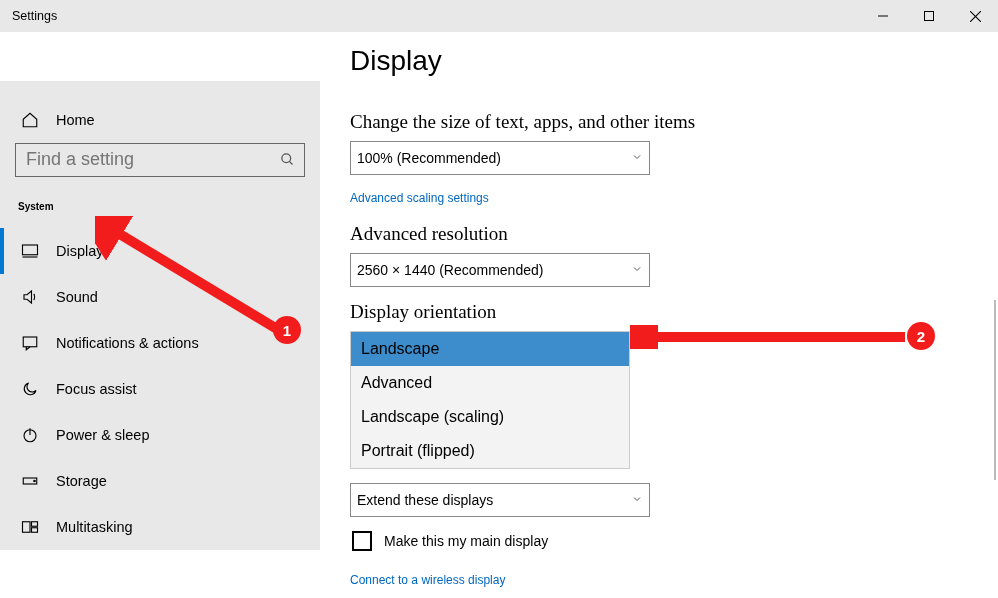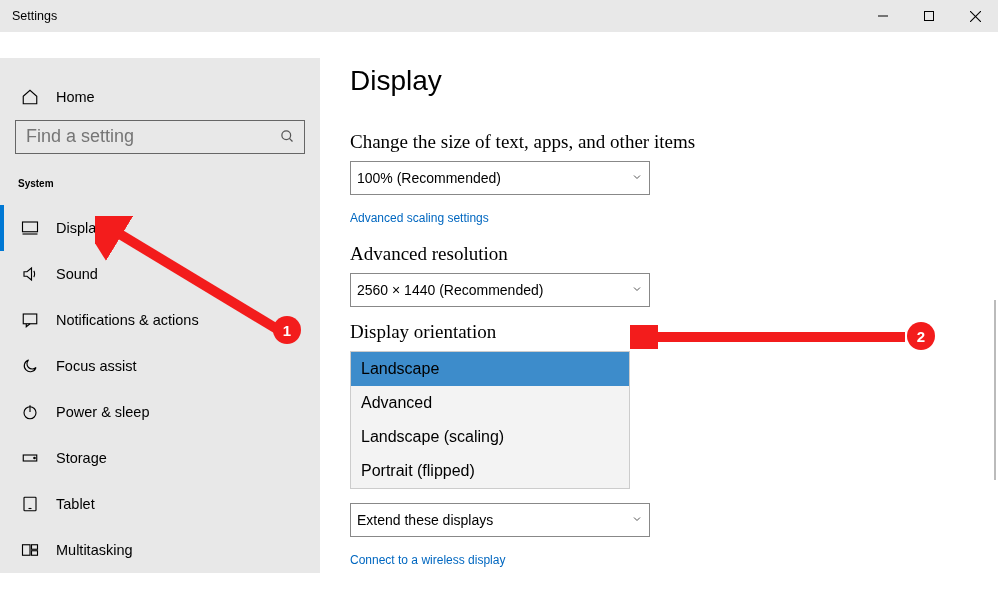--- a/index.html
+++ b/index.html
@@ -140,29 +140,20 @@
     <div class="nav-item">
       <span class="icon">
         <svg width="18" height="18" viewBox="0 0 24 24" fill="none" stroke="#000" stroke-width="1.5">
             <rect x="3" y="8" width="18" height="8"></rect>
             <circle cx="18" cy="12" r="1" fill="#000"></circle>
           </svg>
       </span>
       <span class="label">Storage</span>
     </div>
 
-    <div class="nav-item">
-      <span class="icon">
-        <svg width="18" height="18" viewBox="0 0 24 24" fill="none" stroke="#000" stroke-width="1.5">
-            <rect x="4" y="3" width="16" height="18" rx="1"></rect>
-            <line x1="10" y1="18" x2="14" y2="18"></line>
-          </svg>
-      </span>
-      <span class="label">Tablet</span>
-    </div>
 
     <div class="nav-item">
       <span class="icon">
         <svg width="18" height="18" viewBox="0 0 24 24" fill="none" stroke="#000" stroke-width="1.5">
             <rect x="2" y="5" width="10" height="14"></rect>
             <rect x="14" y="5" width="8" height="6"></rect>
             <rect x="14" y="13" width="8" height="6"></rect>
           </svg>
       </span>
       <span class="label">Multitasking</span>
@@ -203,20 +194,24 @@
 
     <div class="dropdown">
       <span>Extend these displays</span>
       <span class="chev">
         <svg width="12" height="12" viewBox="0 0 24 24" fill="none" stroke="#555" stroke-width="2">
             <polyline points="6 9 12 15 18 9"></polyline>
           </svg>
       </span>
     </div>
 
+    <div class="checkbox-row">
+      <div class="chkbox"></div>
+      <span>Make this my main display</span>
+    </div>
 
     <a class="link">Connect to a wireless display</a>
   </div>
 </div>
 
 <div class="badge" style="left:273px; top:316px;">1</div>
 <svg class="arrow" style="left:95px; top:216px;" width="190" height="125">
   <defs>
       <marker id="ah1" markerWidth="6" markerHeight="6" refX="1" refY="3" orient="auto">
         <polygon points="0 0, 6 3, 0 6" fill="#f31c1c"></polygon>

